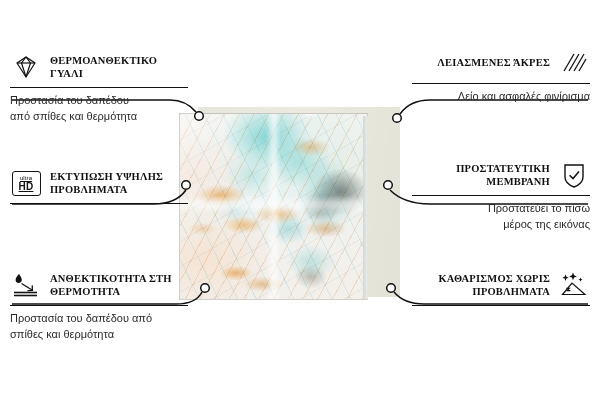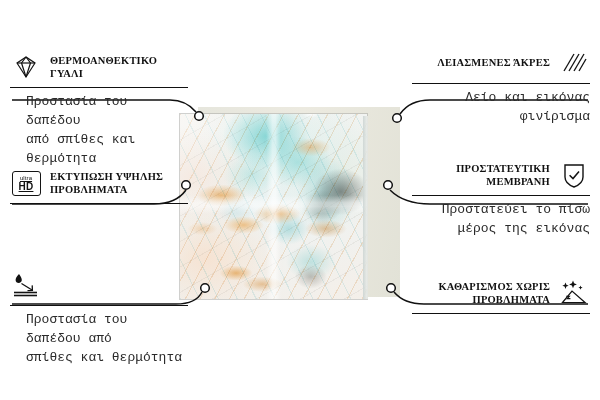--- a/index.html
+++ b/index.html
@@ -185,34 +185,33 @@
     flex: 1 1 auto;
   }
 
   .feature-rule {
     height: 0;
     border-top: 1.4px solid #111111;
     margin: 3px 0 5px 0;
   }
 
   .feature-desc {
-    font-family: Liberation Mono, monospace;
-    font-size: 13px;
+    font-family: Liberation Sans, sans-serif;
+    font-size: 11px;
     line-height: 1.45;
     color: #2a2a2a;
-    margin-left: 16px;
   }
 
   
   #feature-0 { top: 50px;  }
   #feature-1 { top: 166px; }
   #feature-2 { top: 268px; }
   #feature-3 { top: 46px;  }
   #feature-4 { top: 158px; }
-  #feature-5 { top: 276px; }
+  #feature-5 { top: 268px; }
 
   
   .hd-badge {
     width: 29px;
     height: 25px;
     border: 1.3px solid #141414;
     border-radius: 3px;
     display: flex;
     flex-direction: column;
     align-items: center;
@@ -315,40 +314,41 @@
     <div class="feature-head">
       <span class="feature-icon">
         <svg width="30" height="28" viewBox="0 0 30 28" fill="none" stroke="#121212" stroke-width="1.3">
           <path d="M8,3 C5.6,5.4 4.6,7.3 4.6,8.9 C4.6,10.7 6,11.9 7.7,11.9 C9.4,11.9 10.8,10.7 10.8,9 C10.8,7 9.4,5.2 8,3 Z" fill="#121212" stroke="none"></path>
           <path d="M10.5,12.5 L21,19"></path>
           <path d="M16.5,19.6 L21.4,19.4 L21.2,14.4"></path>
           <path d="M3,21.5 L26,21.5" stroke-width="1.6"></path>
           <path d="M3,24.5 L26,24.5" stroke-width="1.6"></path>
         </svg>
       </span>
+      <span class="feature-title">ΑΝΘΕΚΤΙΚΟΤΗΤΑ ΣΤΗ ΘΕΡΜΟΤΗΤΑ</span>
     </div>
     <div class="feature-rule"></div>
     <div class="feature-desc">Προστασία του δαπέδου από<br>σπίθες και θερμότητα</div>
   </div>
 
   <div class="feature right" id="feature-3">
     <div class="feature-head">
       <span class="feature-icon">
         <svg width="28" height="24" viewBox="0 0 28 24" fill="none" stroke="#121212" stroke-width="1.3">
           <path d="M3,21 L3,7 L22,2 L22,21 Z" fill="none" stroke="none"></path>
           <path d="M4,20 L14,3"></path>
           <path d="M9,20 L19,3"></path>
           <path d="M14,20 L24,3"></path>
           <path d="M19,20 L26,8"></path>
         </svg>
       </span>
       <span class="feature-title">ΛΕΙΑΣΜΕΝΕΣ ΆΚΡΕΣ</span>
     </div>
     <div class="feature-rule"></div>
-    <div class="feature-desc">Λείο και εικόνας φινίρισμα</div>
+    <div class="feature-desc">Λείο και ασφαλές φινίρισμα</div>
   </div>
 
   <div class="feature right" id="feature-4">
     <div class="feature-head">
       <span class="feature-icon">
         <svg width="26" height="28" viewBox="0 0 26 28" fill="none" stroke="#121212" stroke-width="1.4">
           <path d="M4,4 L22,4 L22,16 C22,21 17,24.5 13,26 C9,24.5 4,21 4,16 Z"></path>
           <path d="M8.6,14.2 L12,17.6 L18,10.4" stroke-width="1.5"></path>
         </svg>
       </span>

